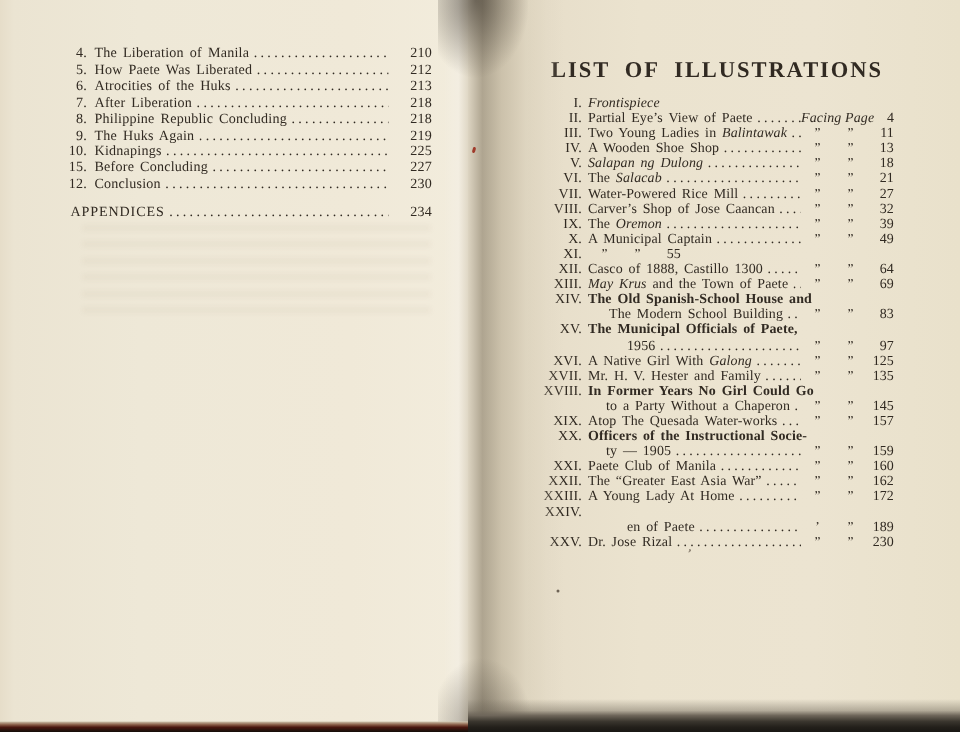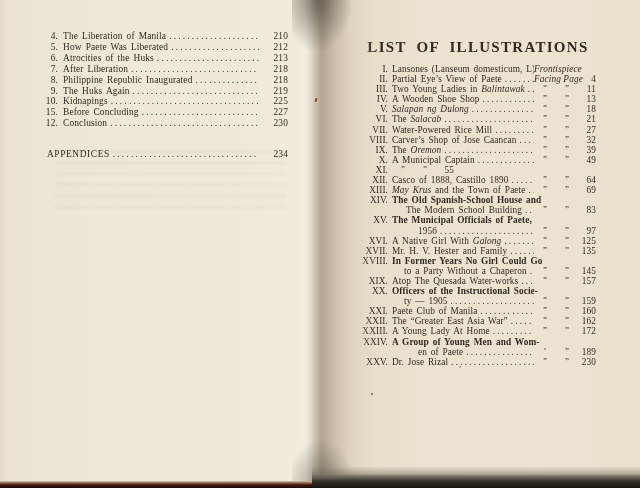--- a/index.html
+++ b/index.html
@@ -47,21 +47,21 @@
     background:repeating-linear-gradient(180deg,rgba(150,130,100,.14) 0 4px,rgba(0,0,0,0) 4px 11px);
     filter:blur(1.6px);
   }
   
   .left-content{position:absolute;left:40px;top:31px;width:248px;}
   .toc-row{display:flex;line-height:10.9px;font-size:9.4px;letter-spacing:.15px;}
   .lnum{width:18px;text-align:right;margin-right:5px;flex:none;}
   .ltitle{white-space:nowrap;word-spacing:1.5px;flex:none;}
   .ldots{flex:1;overflow:hidden;white-space:nowrap;letter-spacing:2.2px;margin:0 3px;}
   .lpage{width:26px;text-align:right;flex:none;}
-  .appendices-row{margin-top:20px;align-items:flex-end;}
+  .appendices-row{margin-top:8px;align-items:flex-end;}
   .appx{padding-left:7px;letter-spacing:.6px;}
   
   .ill-heading{
     position:absolute;left:356px;top:39px;width:244px;text-align:center;
     font-weight:bold;font-size:15px;letter-spacing:1.3px;word-spacing:5px;
   }
   .right-content{position:absolute;left:352px;top:64px;width:244px;}
   .ill-row{display:flex;line-height:10.1px;font-size:9.3px;letter-spacing:.1px;}
   .rnum{width:36px;text-align:right;margin-right:4px;flex:none;}
   .rpre{white-space:nowrap;word-spacing:1.4px;font-weight:bold;}
@@ -103,21 +103,21 @@
           <span class="lpage">213</span>
         </div>
         <div class="toc-row">
           <span class="lnum">7.</span>
           <span class="ltitle">After Liberation</span>
           <span class="ldots dotfill">..........................................................................................</span>
           <span class="lpage">218</span>
         </div>
         <div class="toc-row">
           <span class="lnum">8.</span>
-          <span class="ltitle">Philippine Republic Inaugurated</span>
+          <span class="ltitle">Philippine Republic Concluding</span>
           <span class="ldots dotfill">..........................................................................................</span>
           <span class="lpage">218</span>
         </div>
         <div class="toc-row">
           <span class="lnum">9.</span>
           <span class="ltitle">The Huks Again</span>
           <span class="ldots dotfill">..........................................................................................</span>
           <span class="lpage">219</span>
         </div>
         <div class="toc-row">
@@ -148,24 +148,20 @@
 </div>
 
 <div class="page-right">
 </div>
 
 <div class="ill-heading">LIST OF ILLUSTRATIONS</div>
 <div class="right-content">
   <div id="right-list">
       <div class="ill-row">
         <span class="rnum">I.</span>
-        <span class="rbody">
-          <span class="rtitle"><span>Lansones (Lanseum domesticum, L)</span></span>
-          <span class="rdots dotfill">..........................................................................................</span>
-        </span>
         <span class="wide-ref">Frontispiece</span>
       </div>
       <div class="ill-row">
         <span class="rnum">II.</span>
         <span class="rbody">
           <span class="rtitle"><span>Partial Eye’s View of Paete</span></span>
           <span class="rdots dotfill">..........................................................................................</span>
         </span>
         <span class="ref-span">Facing Page</span>
         <span class="rpage">4</span>
@@ -252,21 +248,21 @@
       </div>
       <div class="ill-row">
         <span class="rnum">XI.</span>
         <span class="rref">”</span>
         <span class="rref">”</span>
         <span class="rpage">55</span>
       </div>
       <div class="ill-row">
         <span class="rnum">XII.</span>
         <span class="rbody">
-          <span class="rtitle"><span>Casco of 1888, Castillo 1890</span></span>
+          <span class="rtitle"><span>Casco of 1888, Castillo 1300</span></span>
           <span class="rdots dotfill">..........................................................................................</span>
         </span>
         <span class="rref">”</span>
         <span class="rref">”</span>
         <span class="rpage">64</span>
       </div>
       <div class="ill-row">
         <span class="rnum">XIII.</span>
         <span class="rbody">
           <span class="rtitle"><i>May Krus</i><span> and the Town of Paete</span></span>
@@ -387,21 +383,20 @@
         <span class="rbody">
           <span class="rtitle"><span>A Young Lady At Home</span></span>
           <span class="rdots dotfill">..........................................................................................</span>
         </span>
         <span class="rref">”</span>
         <span class="rref">”</span>
         <span class="rpage">172</span>
       </div>
       <div class="ill-row">
         <span class="rnum">XXIV.</span>
-        <span class="rpre"><span>A Group of Young Men and Wom-</span></span>
       </div>
       <div class="ill-row">
         <span class="rnum"></span>
         <span class="rbody" style="padding-left: 26px;">
           <span class="rtitle"><span>en of Paete</span></span>
           <span class="rdots dotfill">..........................................................................................</span>
         </span>
         <span class="rref">’</span>
         <span class="rref">”</span>
         <span class="rpage">189</span>

